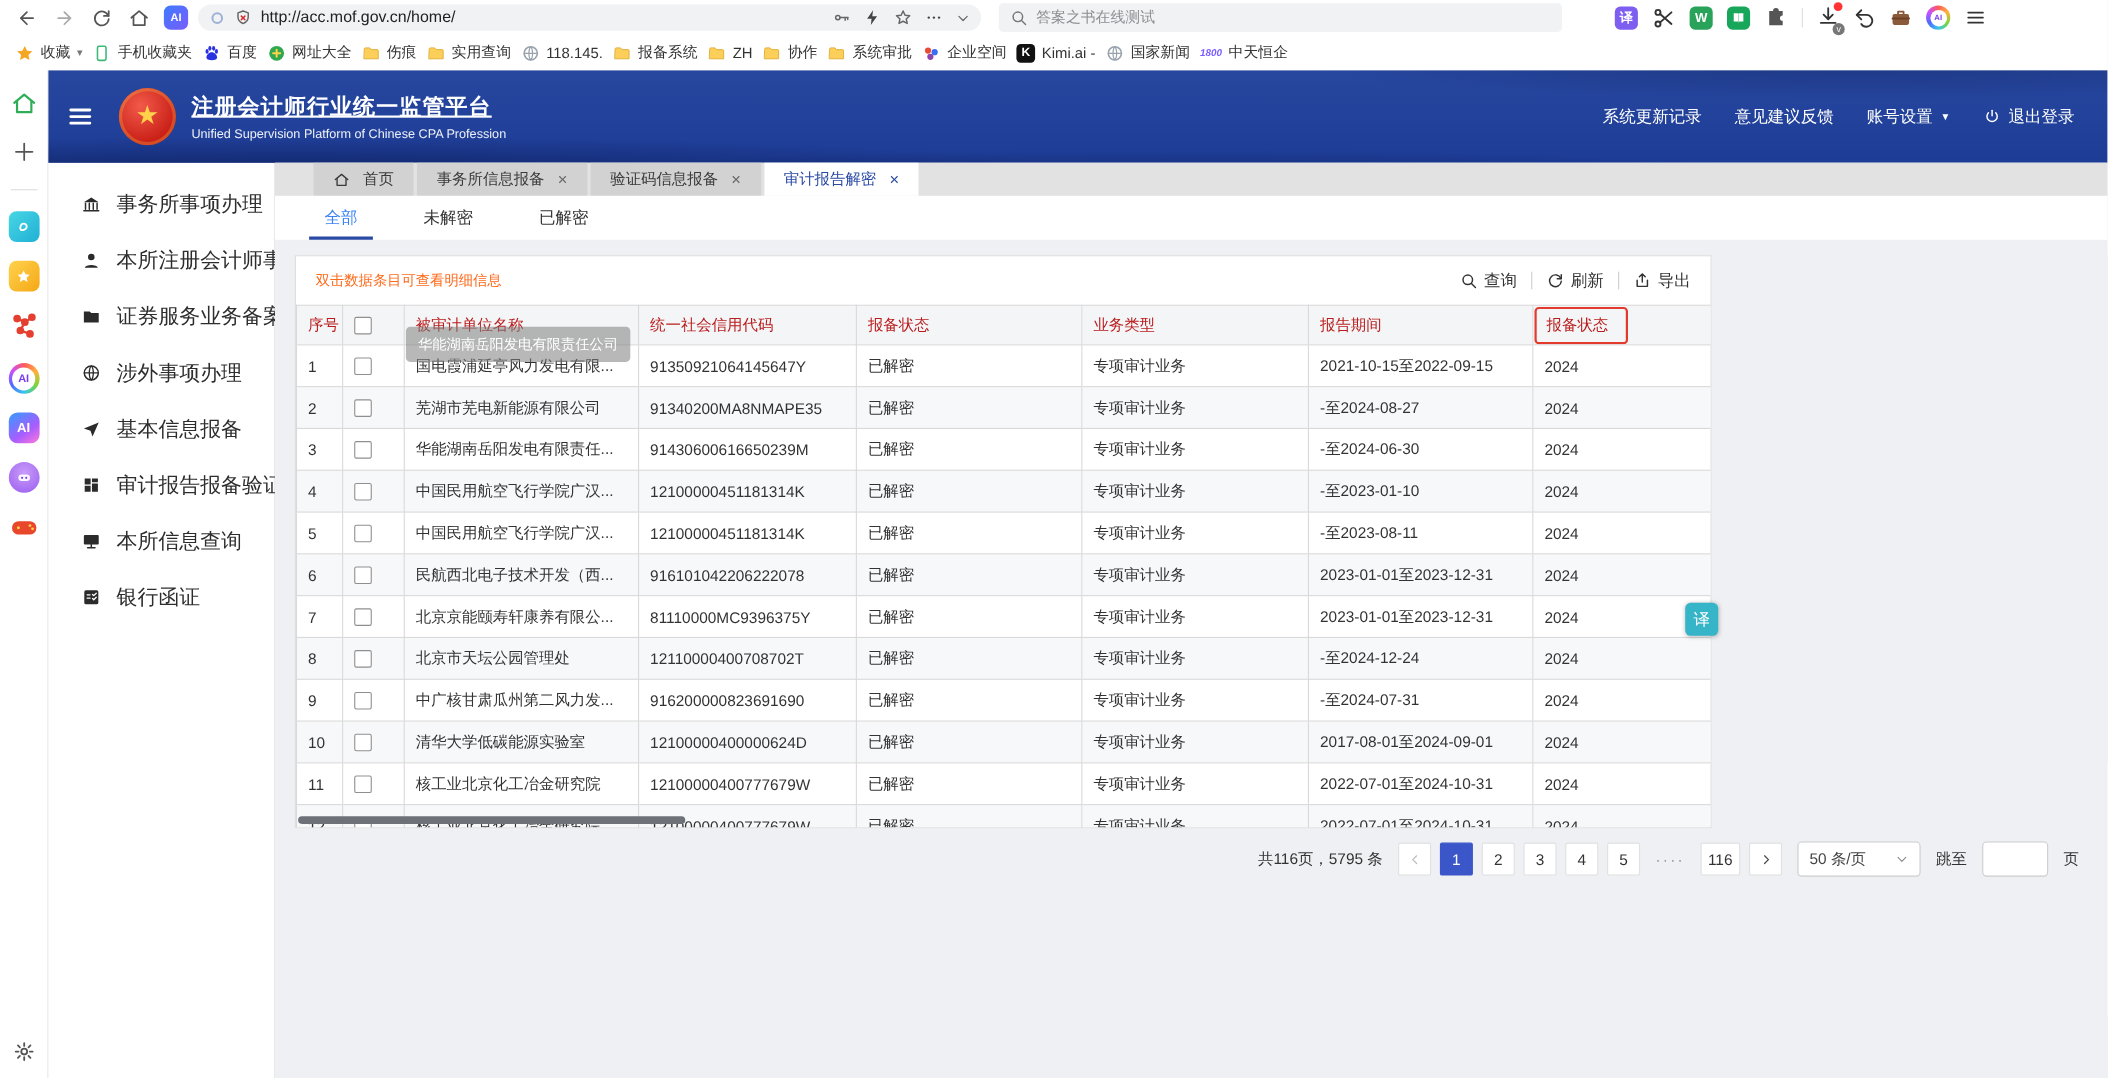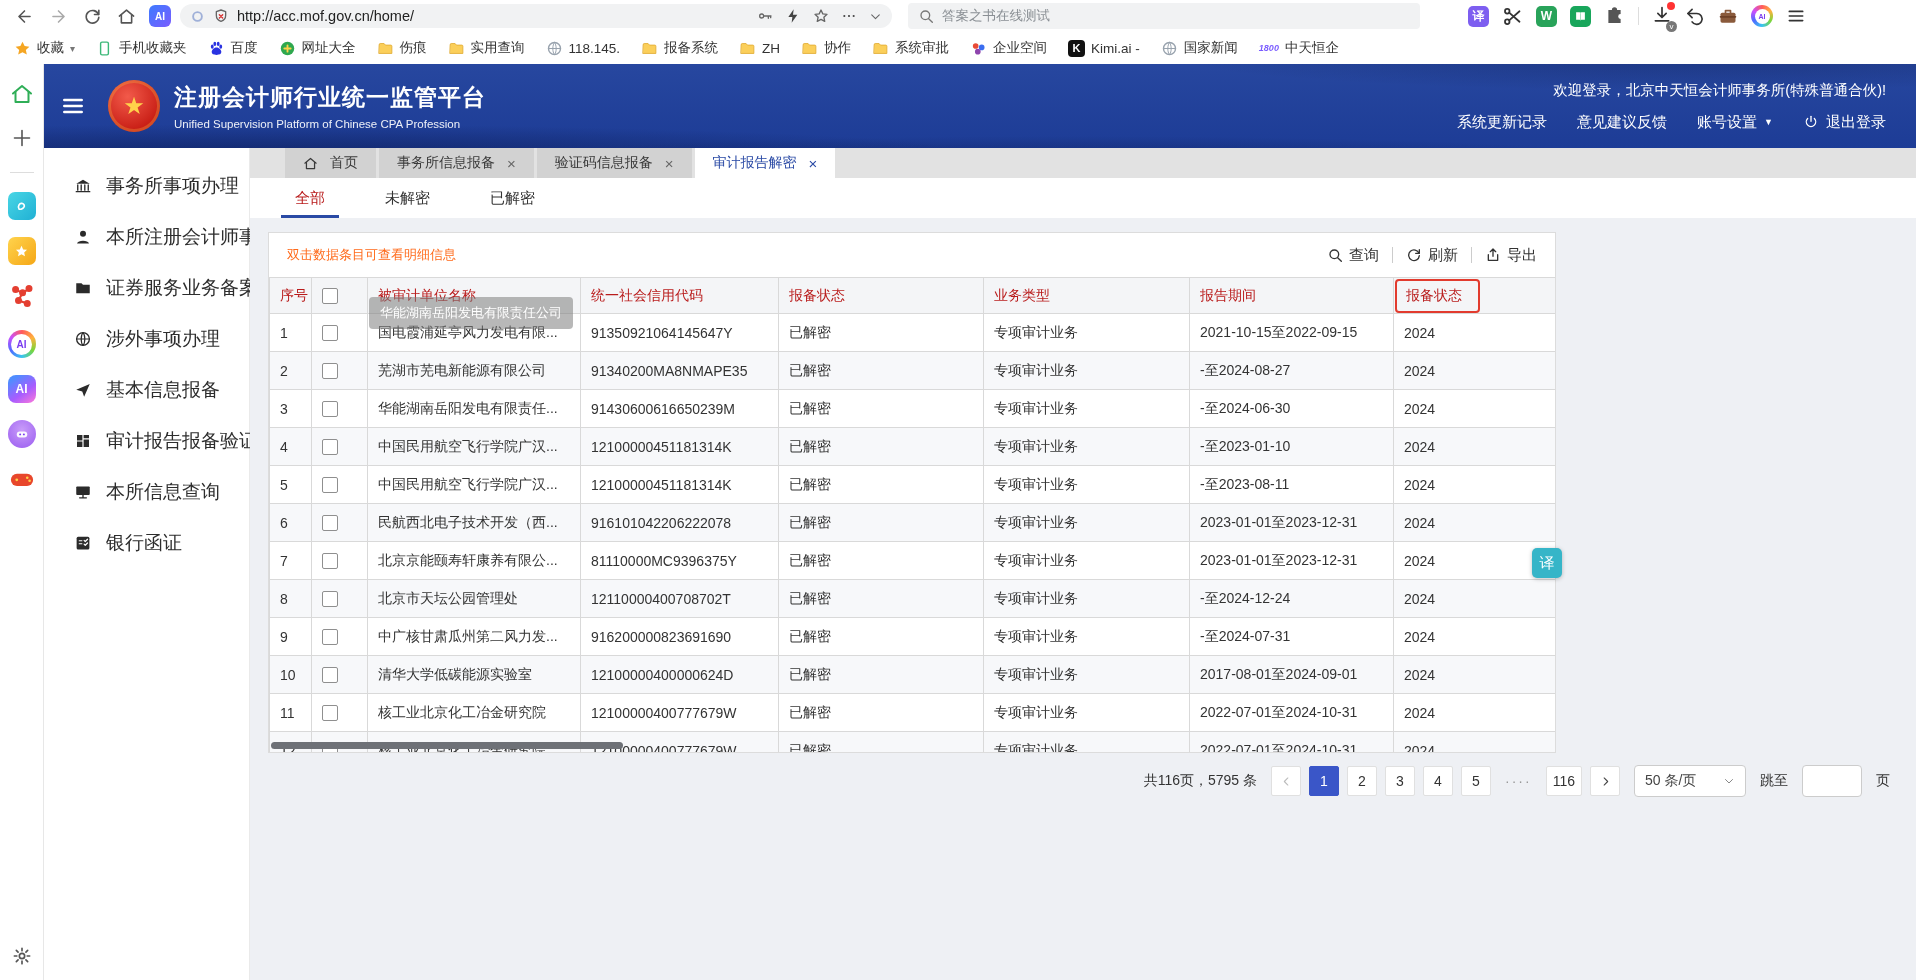--- a/index.html
+++ b/index.html
@@ -15,21 +15,21 @@
   .nav-btn { width:28px; height:26px; display:inline-flex; align-items:center; justify-content:center; color:#555; }
   .urlbar { width:712px; height:24px; background:#f1f2f3; border-radius:13px; display:flex; align-items:center; padding:0 10px; gap:8px; color:#666; }
   .urlbar .url { flex:1; color:#222; font-size:14.5px; white-space:nowrap; overflow:hidden; }
   .searchbar { width:512px; height:26px; margin-left:10px; background:#f1f2f3; border-radius:4px; display:flex; align-items:center; padding:0 10px; gap:8px; }
   .searchbar .ph { color:#8a8f94; font-size:13.5px; }
   .ext-row { margin-left:42px; display:flex; align-items:center; gap:13px; padding-right:8px; }
   .vsep { width:1px; height:18px; background:#ddd; }
   .dl-wrap { position:relative; }
   .dl-dot { position:absolute; top:-3px; right:-3px; width:8px; height:8px; border-radius:50%; background:#f33; }
   .dl-v { position:absolute; bottom:-4px; right:-5px; width:11px; height:11px; border-radius:50%; background:#777; color:#fff; font-size:8px; display:flex; align-items:center; justify-content:center; }
-  .bm-row { height:32px; display:flex; align-items:center; padding:0 14px; gap:21px; font-size:13.5px; color:#333; }
+  .bm-row { height:32px; display:flex; align-items:center; padding:0 14px; gap:9px; font-size:13.5px; color:#333; }
   .bm { display:inline-flex; align-items:center; gap:6px; white-space:nowrap; }
   .bm .caret { color:#777; font-size:10px; }
 
   
   .app { display:flex; height:916px; }
   .strip { width:44px; background:#fff; border-right:1px solid #e7e7e7; position:relative; display:flex; flex-direction:column; align-items:center; padding-top:18px; }
   .strip .s-item { margin-bottom:17px; }
   .strip .s-div { width:24px; height:1px; background:#ddd; margin:2px 0 19px; }
   .strip .gear { position:absolute; bottom:14px; left:0; right:0; display:flex; justify-content:center; color:#555; }
   .page { flex:1; display:flex; flex-direction:column; min-width:0; }
@@ -39,21 +39,21 @@
     background:
       radial-gradient(ellipse 55% 52% at 12% 108%, rgba(9,22,72,.55), transparent 70%),
       radial-gradient(ellipse 45% 45% at 55% 118%, rgba(9,22,72,.45), transparent 72%),
       radial-gradient(ellipse 40% 60% at 88% -10%, rgba(9,22,72,.35), transparent 70%),
       linear-gradient(#27479f,#1d3c96);
   }
   .hd .burger { margin-left:16px; color:#fff; }
   .emblem { width:52px; height:52px; margin-left:22px; border-radius:50%; background:radial-gradient(circle at 38% 32%, #f25a4a, #c91f16 70%); display:flex; align-items:center; justify-content:center; box-shadow:inset 0 0 0 3px rgba(255,210,80,.25); }
   .emblem span { color:#ffd24a; font-size:24px; line-height:1; }
   .hd-titles { margin-left:14px; }
-  .hd-title { font-size:23px; font-weight:bold; letter-spacing:1px; }
+  .hd-title { font-size:20px; font-weight:bold; letter-spacing:1px;text-decoration:underline; }
   .hd-sub { font-size:11.5px; margin-top:5px; color:rgba(255,255,255,.92); }
   .hd-right { margin-left:auto; padding-right:30px; text-align:right; }
   .hd-welcome { font-size:14.5px; margin-bottom:13px; }
   .hd-links { display:flex; justify-content:flex-end; align-items:center; gap:30px; font-size:15px; }
   .hd-links .lnk { display:inline-flex; align-items:center; gap:7px; }
   .hd-links .cdn { font-size:9px; }
 
   
   .pbody { flex:1; display:flex; min-height:0; }
   .sidebar { width:206px; background:#fff; border-right:1px solid #eaeaea; padding-top:12px; }
@@ -62,21 +62,21 @@
 
   .main { flex:1; display:flex; flex-direction:column; min-width:0; background:#eef0f4; position:relative; }
   .tabbar { height:30px; background:#e2e2e2; display:flex; align-items:stretch; }
   .tab { display:inline-flex; align-items:center; gap:12px; padding:0 18px; font-size:14px; background:#d2d2d2; color:#3a3a3a; margin-right:3px; white-space:nowrap; }
   .tab:first-child { margin-left:35px; }
   .tab .x { font-size:15px; color:#666; }
   .tab.active { background:#fff; color:#2a4aa5; }
   .tab.active .x { color:#2a4aa5; }
   .subtabs { height:40px; background:#fff; display:flex; align-items:stretch; padding-left:31px; gap:32px; }
   .subtab { display:inline-flex; align-items:center; padding:0 14px; font-size:15px; color:#333; }
-  .subtab.active { color:#b91c1c; box-shadow:inset 0 -3px 0 #2a4aa5; }
+  .subtab.active { color:#3b82f6; box-shadow:inset 0 -3px 0 #2a4aa5; }
 
   .content { flex:1; position:relative; padding:14px 0 0 18px; min-height:0; }
   .panel { width:1288px; height:521px; background:#fff; border:1px solid #dcdcdc; position:relative; overflow:hidden; }
   .panel-top { height:44px; display:flex; align-items:center; padding:0 18px; }
   .hint { color:#ff6a1a; font-size:13px; }
   .actions { margin-left:auto; display:flex; align-items:center; gap:13px; font-size:15px; color:#333; }
   .action { display:inline-flex; align-items:center; gap:6px; }
   .actions .sep { width:1px; height:16px; background:#ccc; }
 
   table.grid { border-collapse:collapse; table-layout:fixed; width:1288px; font-size:14px; }
@@ -455,21 +455,20 @@
           </svg>
         </span>
       <div class="emblem">
           <span>★</span>
         </div>
       <div class="hd-titles">
         <div class="hd-title">注册会计师行业统一监管平台</div>
         <div class="hd-sub">Unified Supervision Platform of Chinese CPA Profession</div>
       </div>
       <div class="hd-right">
-        <div class="hd-welcome">欢迎登录，北京中天恒会计师事务所(特殊普通合伙)!</div>
         <div class="hd-links" id="hd-links">
             <span class="lnk">
               <span>系统更新记录</span>
             </span>
             <span class="lnk">
               <span>意见建议反馈</span>
             </span>
             <span class="lnk">
               <span>账号设置</span>
               <span class="cdn">▼</span>

